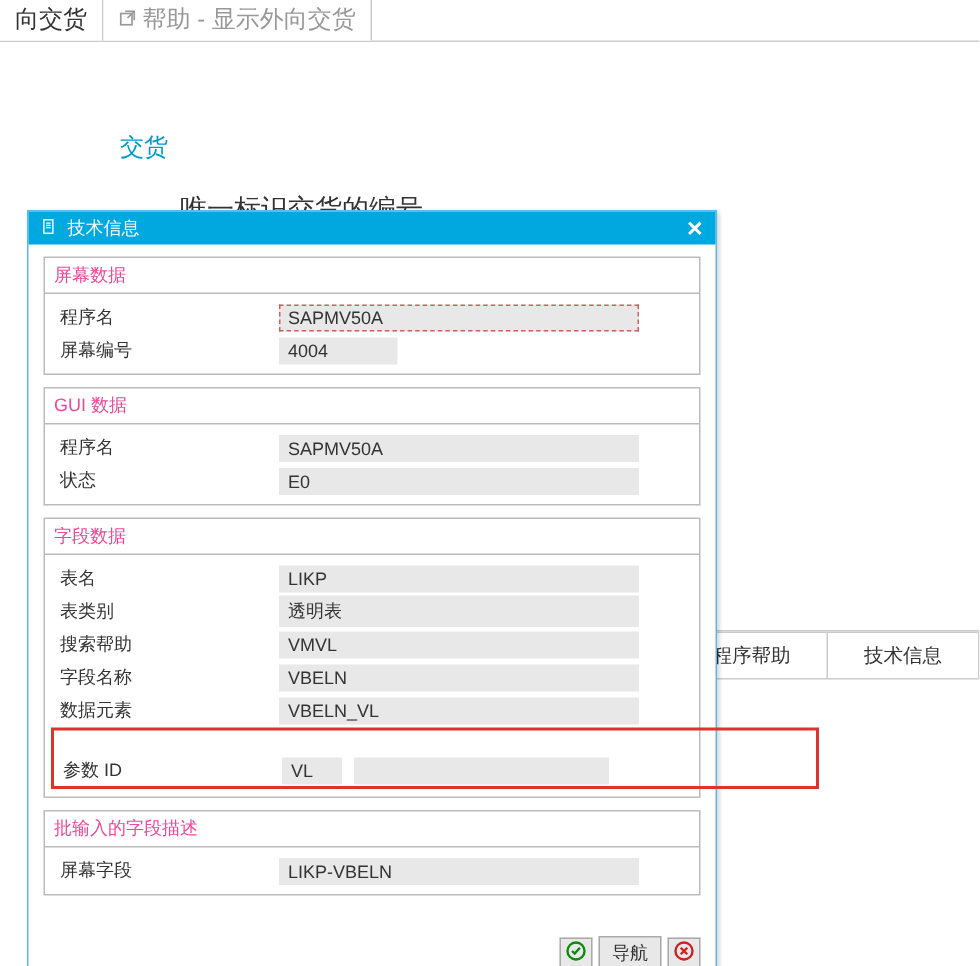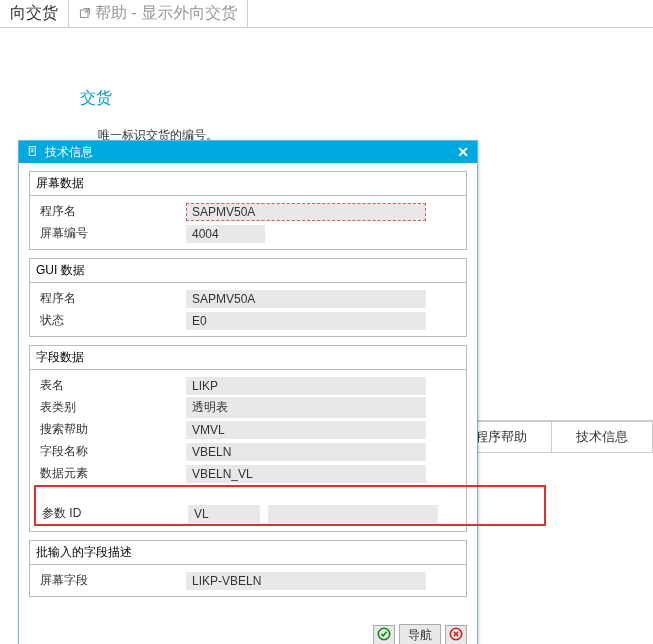--- a/index.html
+++ b/index.html
@@ -5,42 +5,42 @@
   * { box-sizing: border-box; margin: 0; padding: 0; }
   body { font-family: Arial, "Microsoft YaHei", sans-serif; font-size: 12px; background: #fff; color: #333; width: 653px; height: 644px; position: relative; overflow: hidden; }
   
   .bg-container { position: absolute; top: 0; left: 0; right: 0; bottom: 0; }
   .tab-row { display: flex; border-bottom: 1px solid #ccc; height: 28px; }
   .tab { padding: 6px 10px; border-right: 1px solid #ccc; font-size: 16px; color: #333; background: #fff; display: flex; align-items: center; gap: 4px; }
   .tab-inactive { color: #999; }
   .open-icon svg { width: 12px; height: 12px; }
   .bg-content { padding: 60px 60px 0 80px; }
   .bg-heading { color: #0099cc; font-size: 16px; margin-bottom: 18px; font-weight: normal; }
-  .bg-desc { color: #333; font-size: 12px; margin-left: 18px; }
+  .bg-desc { color: #333; font-size: 18px; margin-left: 40px; }
   .bg-panel { position: absolute; right: 0; top: 420px; border: 1px solid #ccc; }
   .bg-buttons { display: flex; border-top: 1px solid #ccc; }
   .bg-btn { padding: 6px 24px; border-left: 1px solid #ccc; font-size: 13px; background: #fff; }
   .bg-btn:first-child { border-left: none; }
   
   .dialog { position: absolute; top: 140px; left: 18px; width: 460px; background: #fff; border: 1px solid #5cb8e6; box-shadow: 1px 1px 3px rgba(0,0,0,0.2); }
   .dialog-title { background: #00a8e0; color: #fff; padding: 4px 8px; display: flex; align-items: center; justify-content: space-between; height: 22px; }
   .dialog-title-left { display: flex; align-items: center; gap: 6px; font-size: 12px; }
   .doc-icon svg { width: 12px; height: 12px; }
   .close-x { color: #fff; cursor: pointer; font-size: 14px; font-weight: bold; }
   .dialog-body { padding: 8px 10px 10px 10px; }
   
   .group { border: 1px solid #bbb; margin-bottom: 8px; padding: 0; }
-  .group-header { padding: 3px 6px; border-bottom: 1px solid #bbb; font-size: 12px; color: #000000; }
+  .group-header { padding: 3px 6px; border-bottom: 1px solid #bbb; font-size: 12px; color: #ec4899; }
   .group-content { padding: 4px 6px; }
   .field-row { display: flex; align-items: center; margin: 1px 0; }
   .field-label { width: 150px; font-size: 12px; padding: 2px 4px; }
   .field-value { background: #e8e8e8; padding: 2px 6px; font-size: 12px; min-height: 18px; }
   .fv-wide { width: 240px; }
   .fv-med { width: 79px; }
-  .fv-sm { width: 72px; }
+  .fv-sm { width: 40px; }
   .fv-short { width: 170px; }
   .highlighted { outline: 1px dashed #d06060; outline-offset: -1px; }
   
   .redbox-row { border: 2px solid #e03030; margin-left: -2px; margin-right: -86px; padding: 16px 2px 0 0; }
   .redbox-row .field-label { margin-left: 2px; }
   
   .dialog-footer { display: flex; justify-content: flex-end; align-items: center; gap: 4px; padding: 8px 10px; border-top: 1px solid transparent; }
   .foot-btn { background: #e8e8e8; border: 1px solid #aaa; padding: 2px 8px; font-size: 12px; display: inline-flex; align-items: center; gap: 4px; cursor: pointer; }
   .icon-btn { width: 22px; height: 22px; justify-content: center; padding: 0; }
   .check-icon svg, .cancel-icon svg { width: 14px; height: 14px; }

